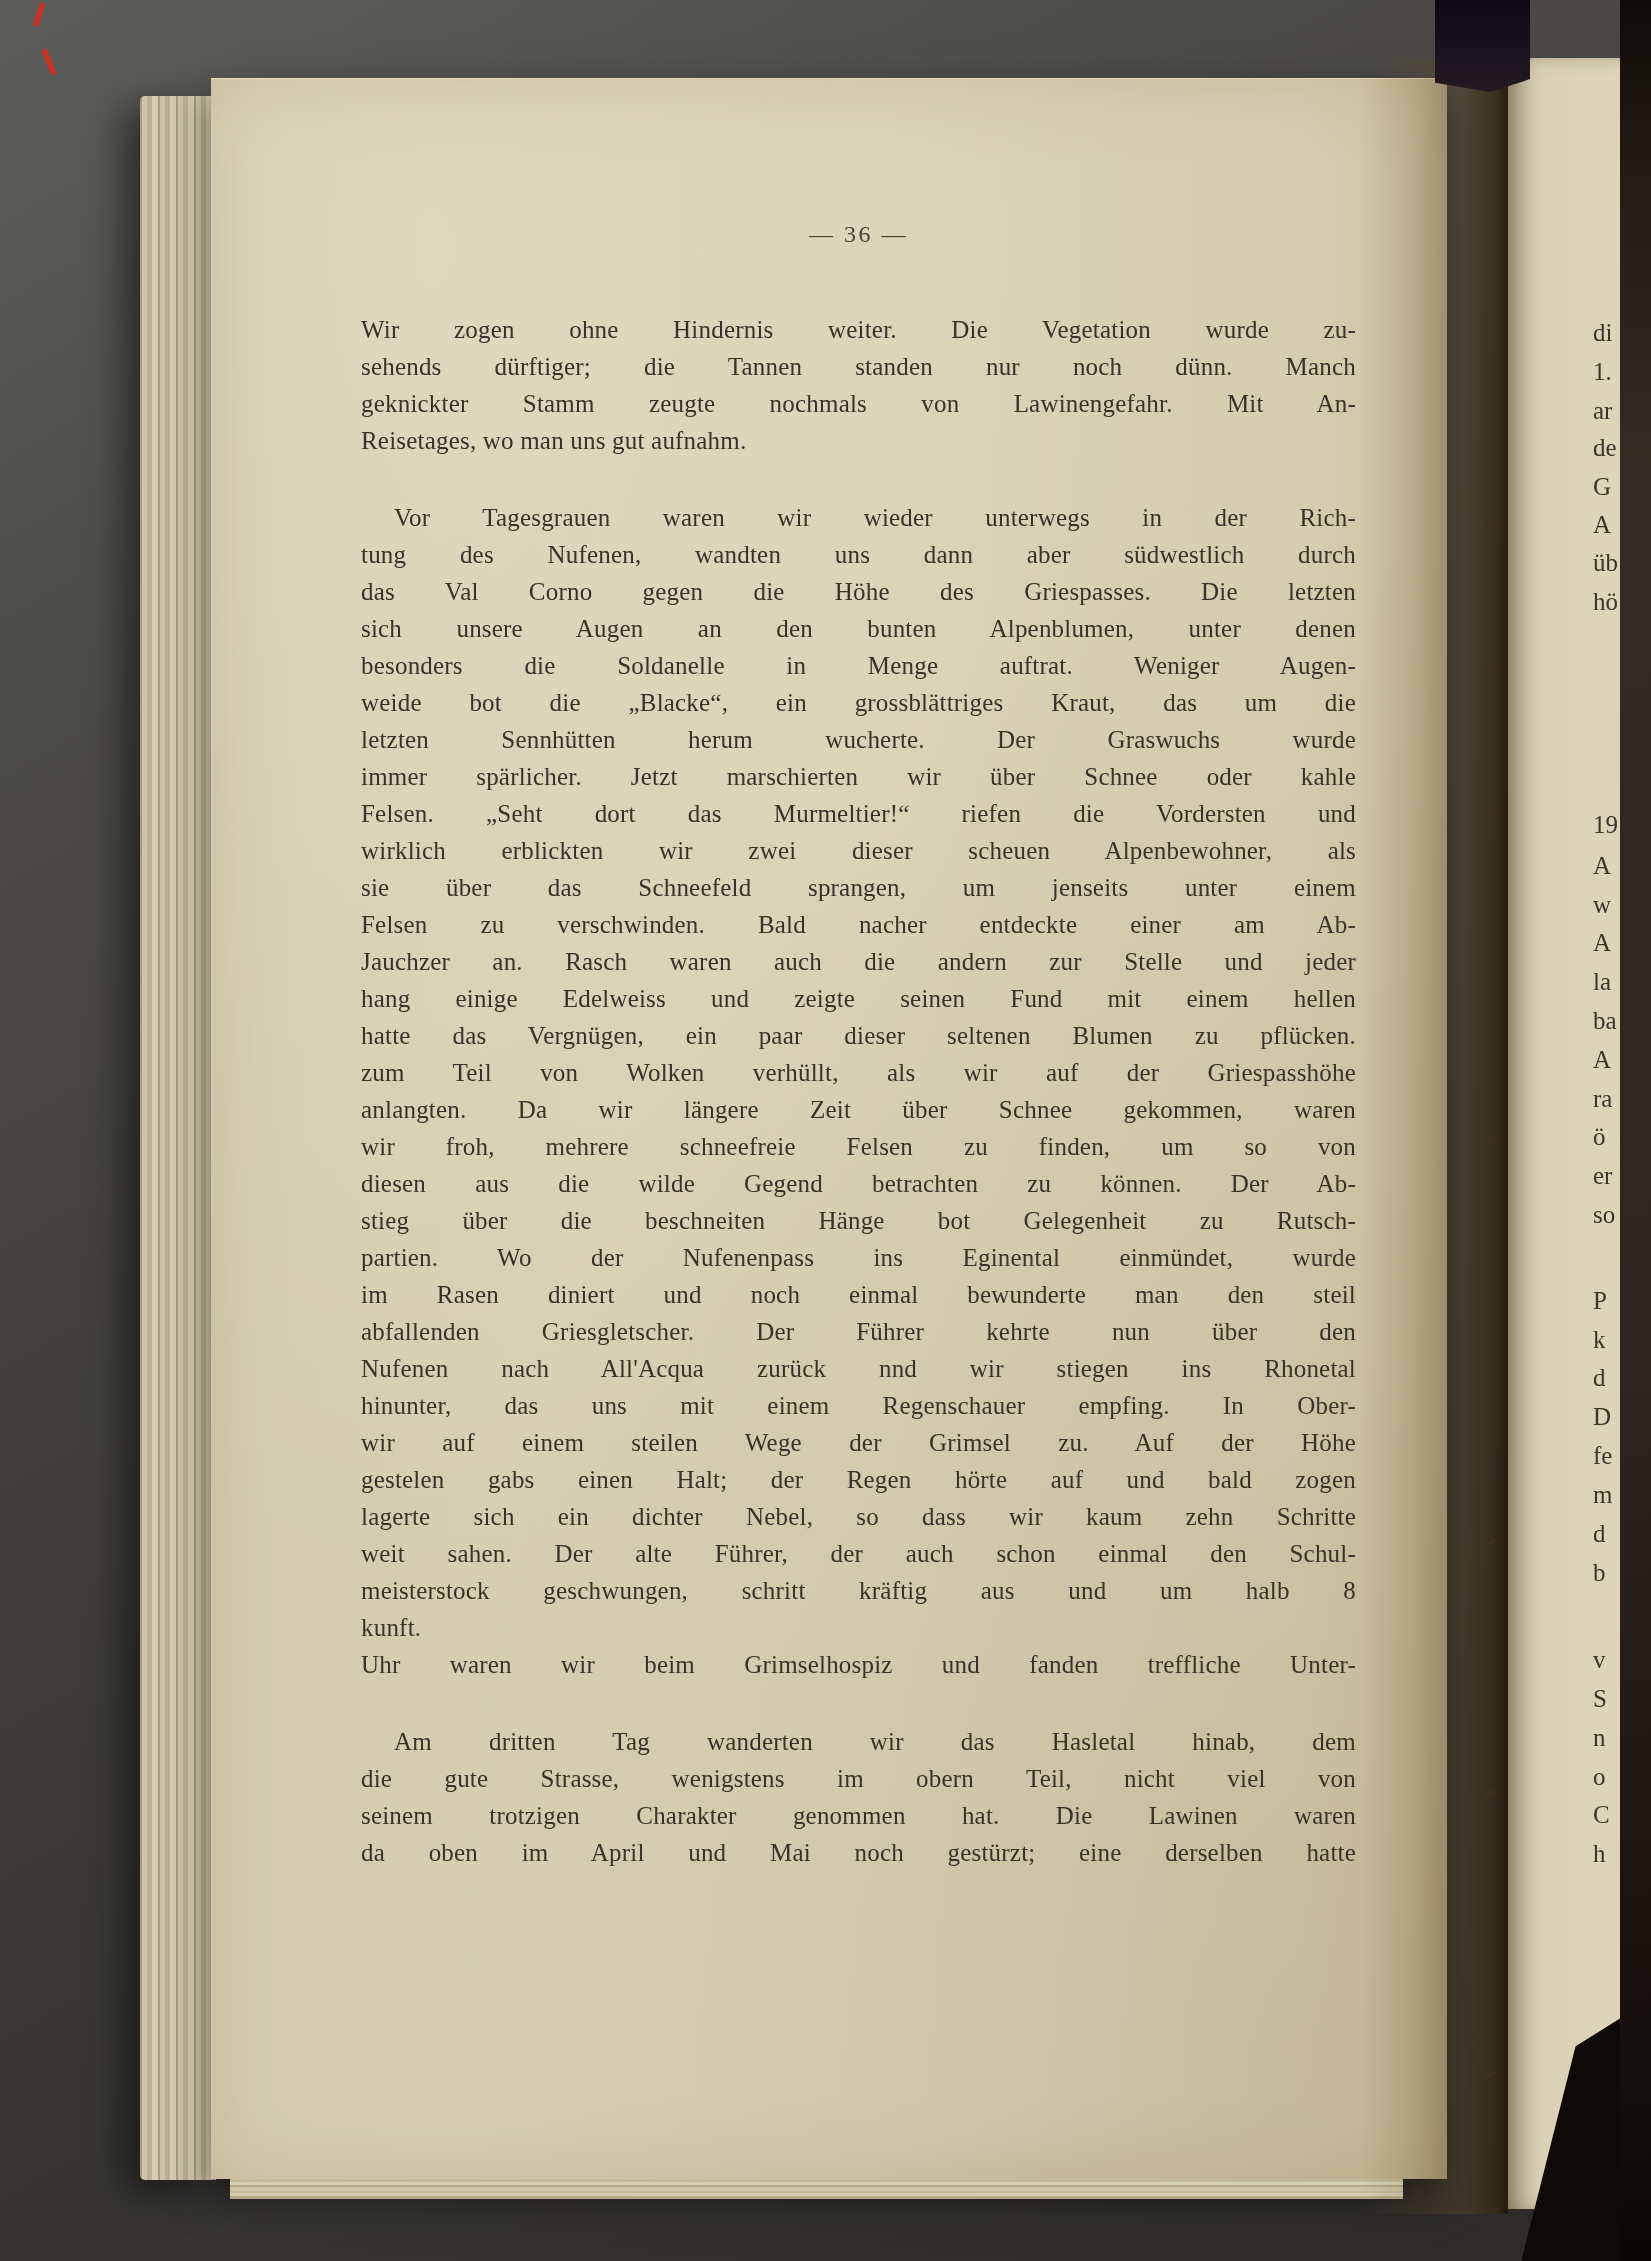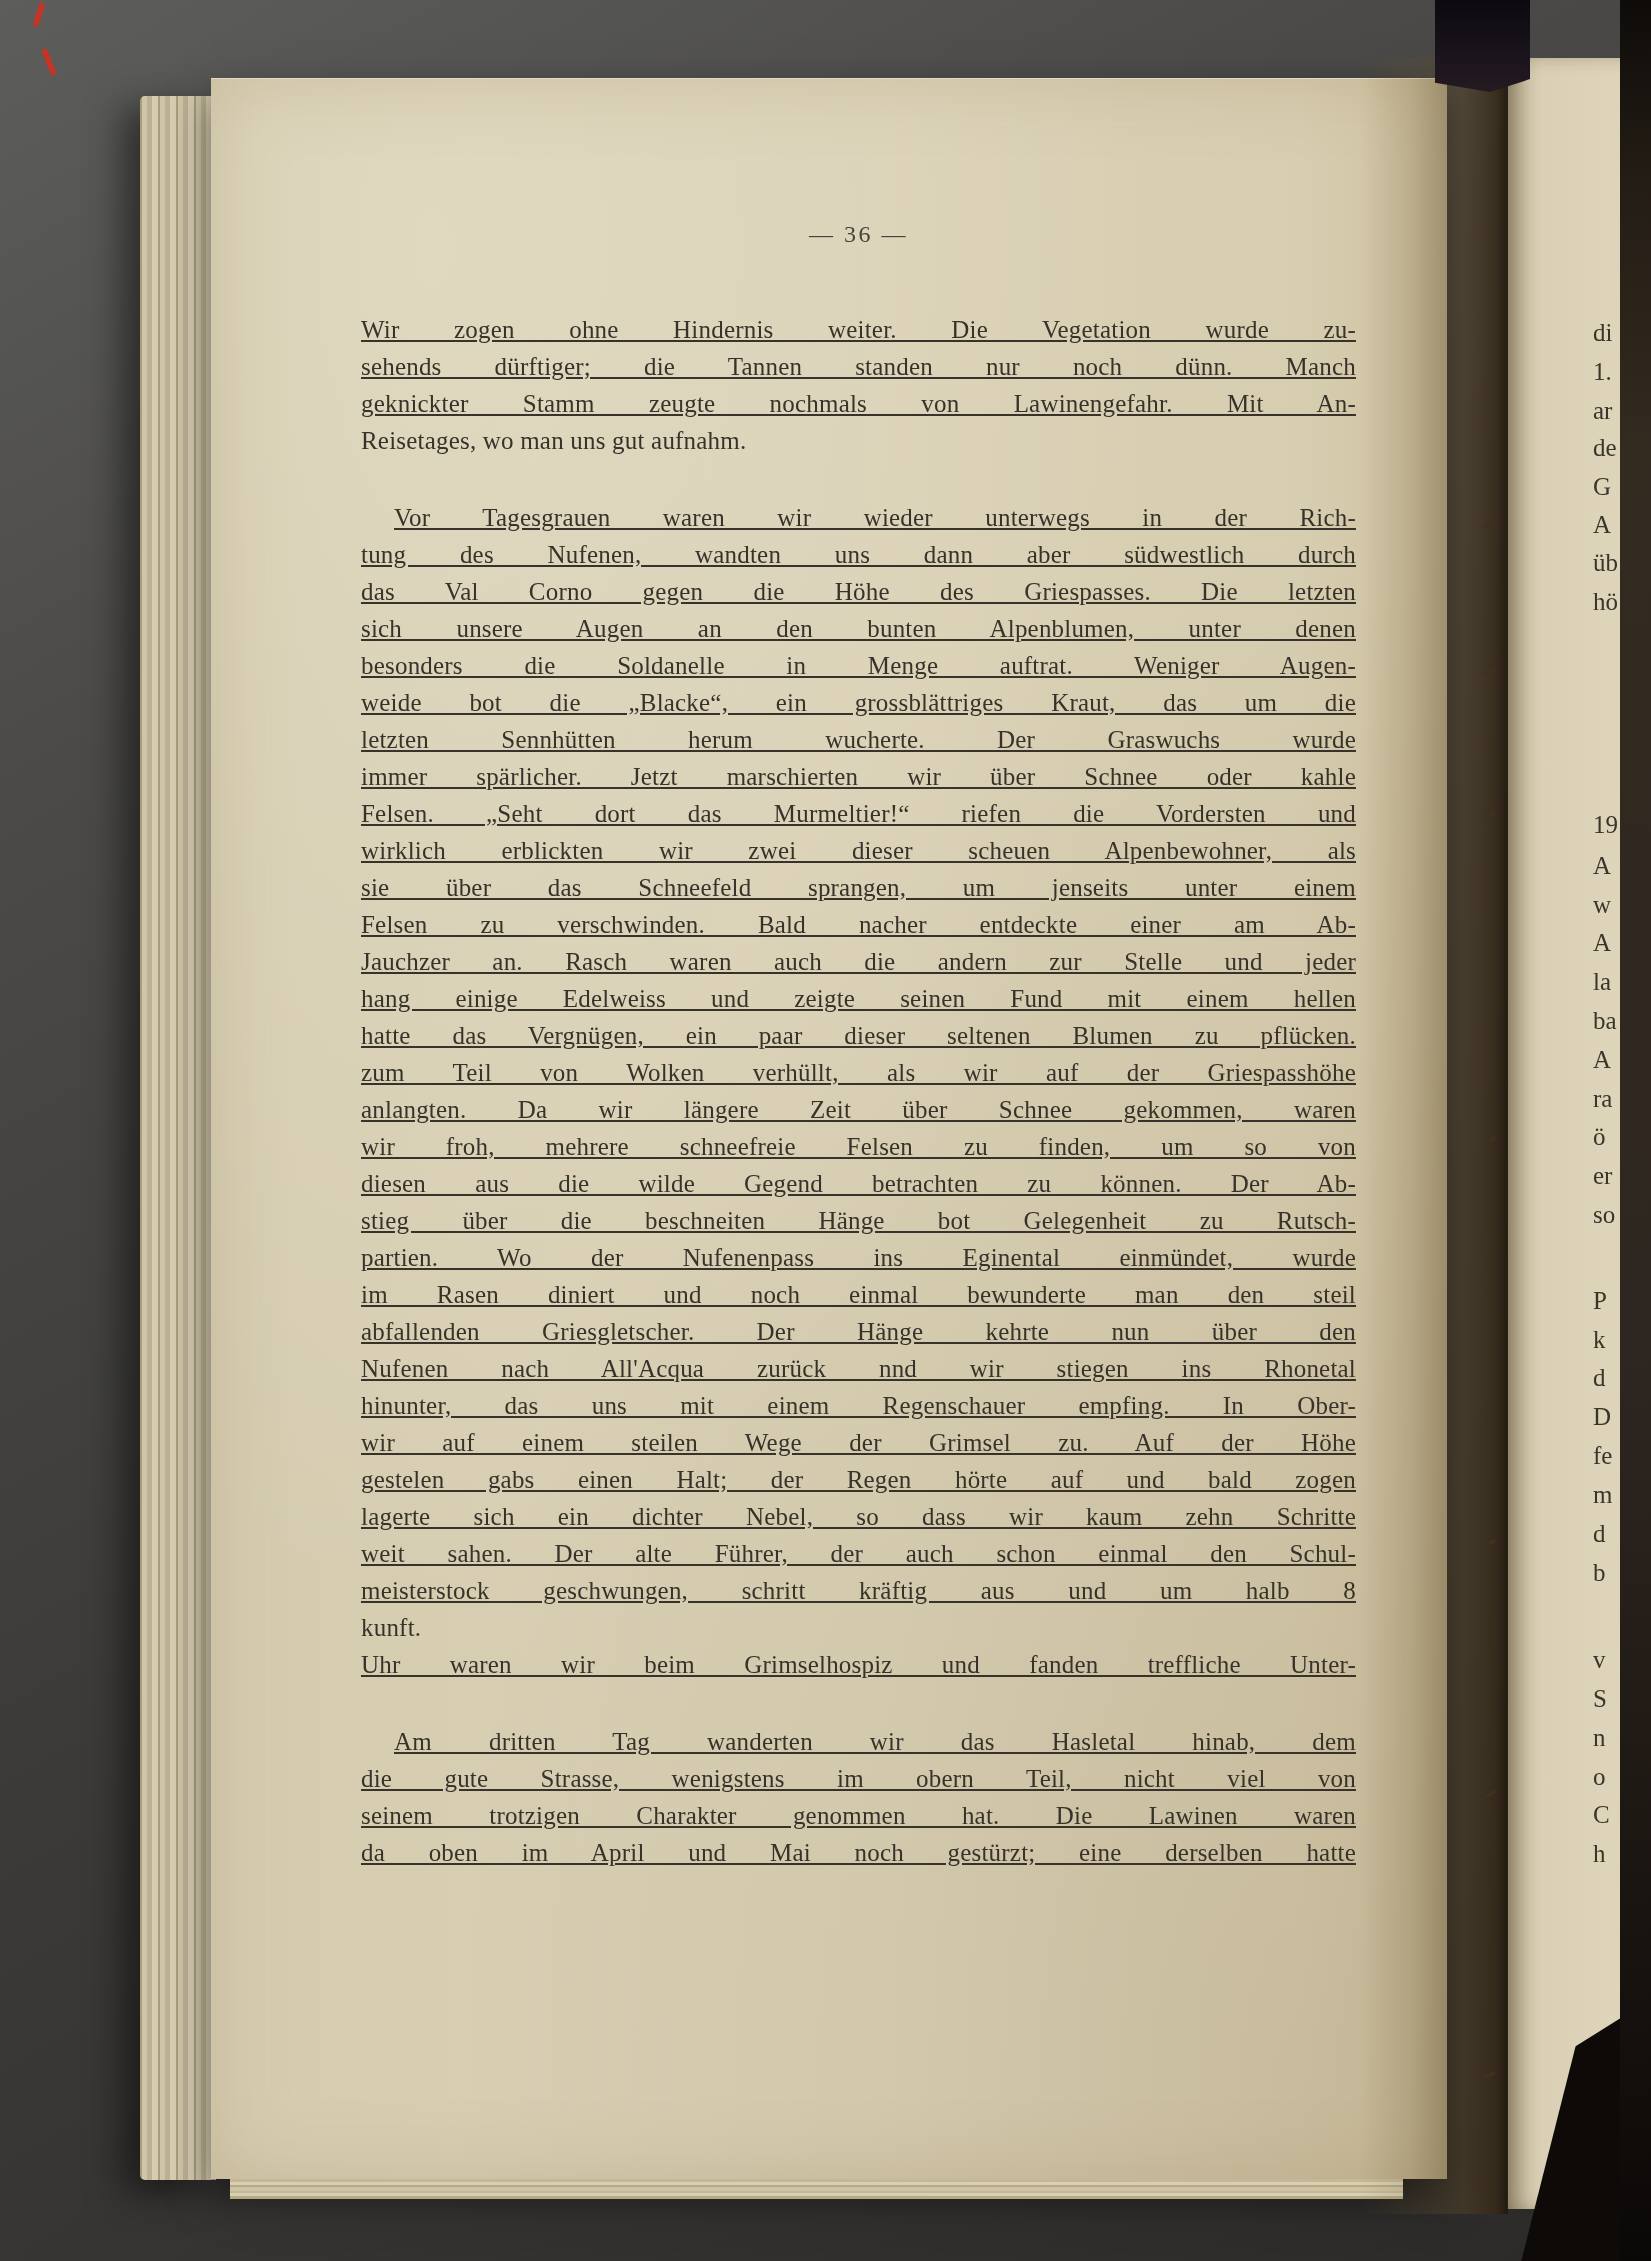--- a/index.html
+++ b/index.html
@@ -38,21 +38,21 @@
   
   .text-block { position:absolute; left:361px; top:216px; width:995px; }
   .pagenum {
     height:37px; line-height:37px; margin-bottom:58px;
     text-align:center; font-size:24px; letter-spacing:2.5px; color:#49433a;
   }
   .line {
     line-height:37px; font-size:25px; color:#38332a;
     letter-spacing:0.2px; text-justify:inter-word;
   }
-  .line.j { text-align:justify; text-align-last:justify;text-decoration:underline; }
+  .line.j { text-align:justify; text-align-last:justify; }
   .line.ind { text-indent:33px;margin-top:40px; }
 
   
   .gutter {
     position:absolute; left:1359px; top:58px; width:149px; height:2156px; z-index:3;
     background:linear-gradient(to right,
       rgba(0,0,0,0) 0%, rgba(105,85,50,0.18) 35%, rgba(90,70,40,0.45) 70%,
       rgba(55,40,22,0.8) 92%, rgba(33,24,13,0.92) 100%);
     pointer-events:none;
   }
@@ -135,21 +135,21 @@
   </div>
 
   <div>
     <div class="line j">zum Teil von Wolken verhüllt, als wir auf der Griespasshöhe</div>
     <div class="line j">anlangten. Da wir längere Zeit über Schnee gekommen, waren</div>
     <div class="line j">wir froh, mehrere schneefreie Felsen zu finden, um so von</div>
     <div class="line j">diesen aus die wilde Gegend betrachten zu können. Der Ab-</div>
     <div class="line j">stieg über die beschneiten Hänge bot Gelegenheit zu Rutsch-</div>
     <div class="line j">partien. Wo der Nufenenpass ins Eginental einmündet, wurde</div>
     <div class="line j">im Rasen diniert und noch einmal bewunderte man den steil</div>
-    <div class="line j">abfallenden Griesgletscher. Der Hänge kehrte nun über den</div>
+    <div class="line j">abfallenden Griesgletscher. Der Führer kehrte nun über den</div>
     <div class="line j">Nufenen nach All'Acqua zurück nnd wir stiegen ins Rhonetal</div>
     <div class="line j">hinunter, das uns mit einem Regenschauer empfing. In Ober-</div>
     <div class="line j">wir auf einem steilen Wege der Grimsel zu. Auf der Höhe</div>
     <div class="line j">gestelen gabs einen Halt; der Regen hörte auf und bald zogen</div>
     <div class="line j">lagerte sich ein dichter Nebel, so dass wir kaum zehn Schritte</div>
     <div class="line j">weit sahen. Der alte Führer, der auch schon einmal den Schul-</div>
     <div class="line j">meisterstock geschwungen, schritt kräftig aus und um halb 8</div>
     <div class="line">kunft.</div>
     <div class="line j">Uhr waren wir beim Grimselhospiz und fanden treffliche Unter-</div>
   </div>

